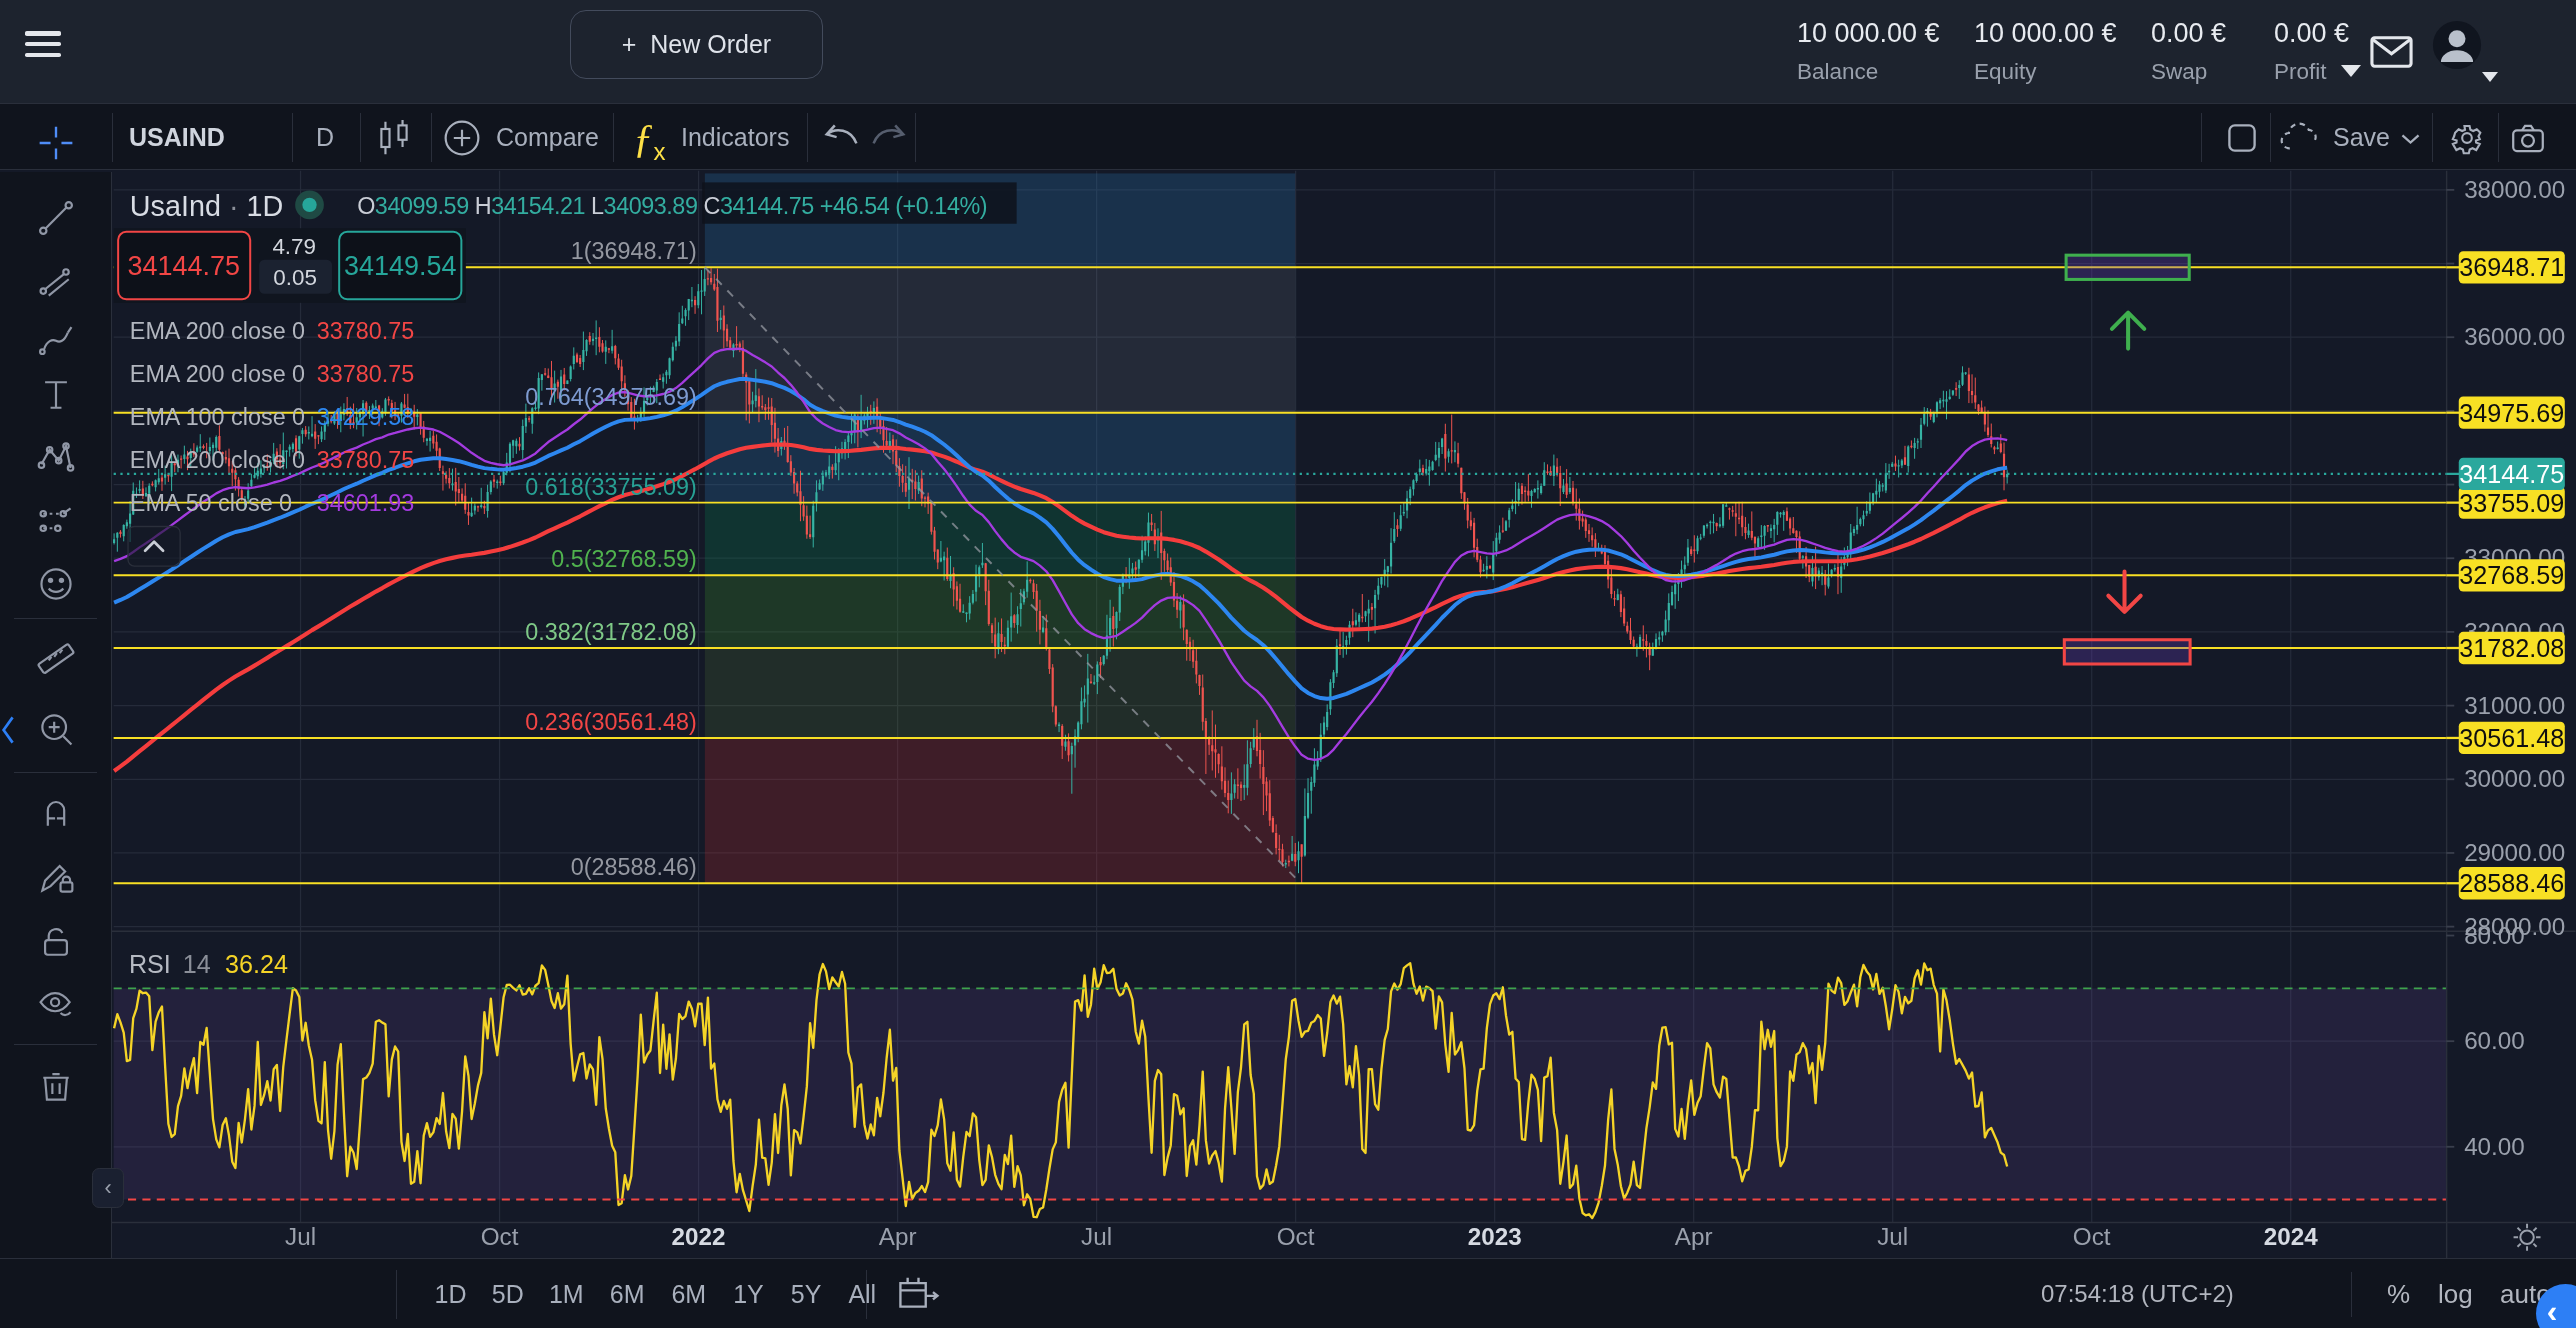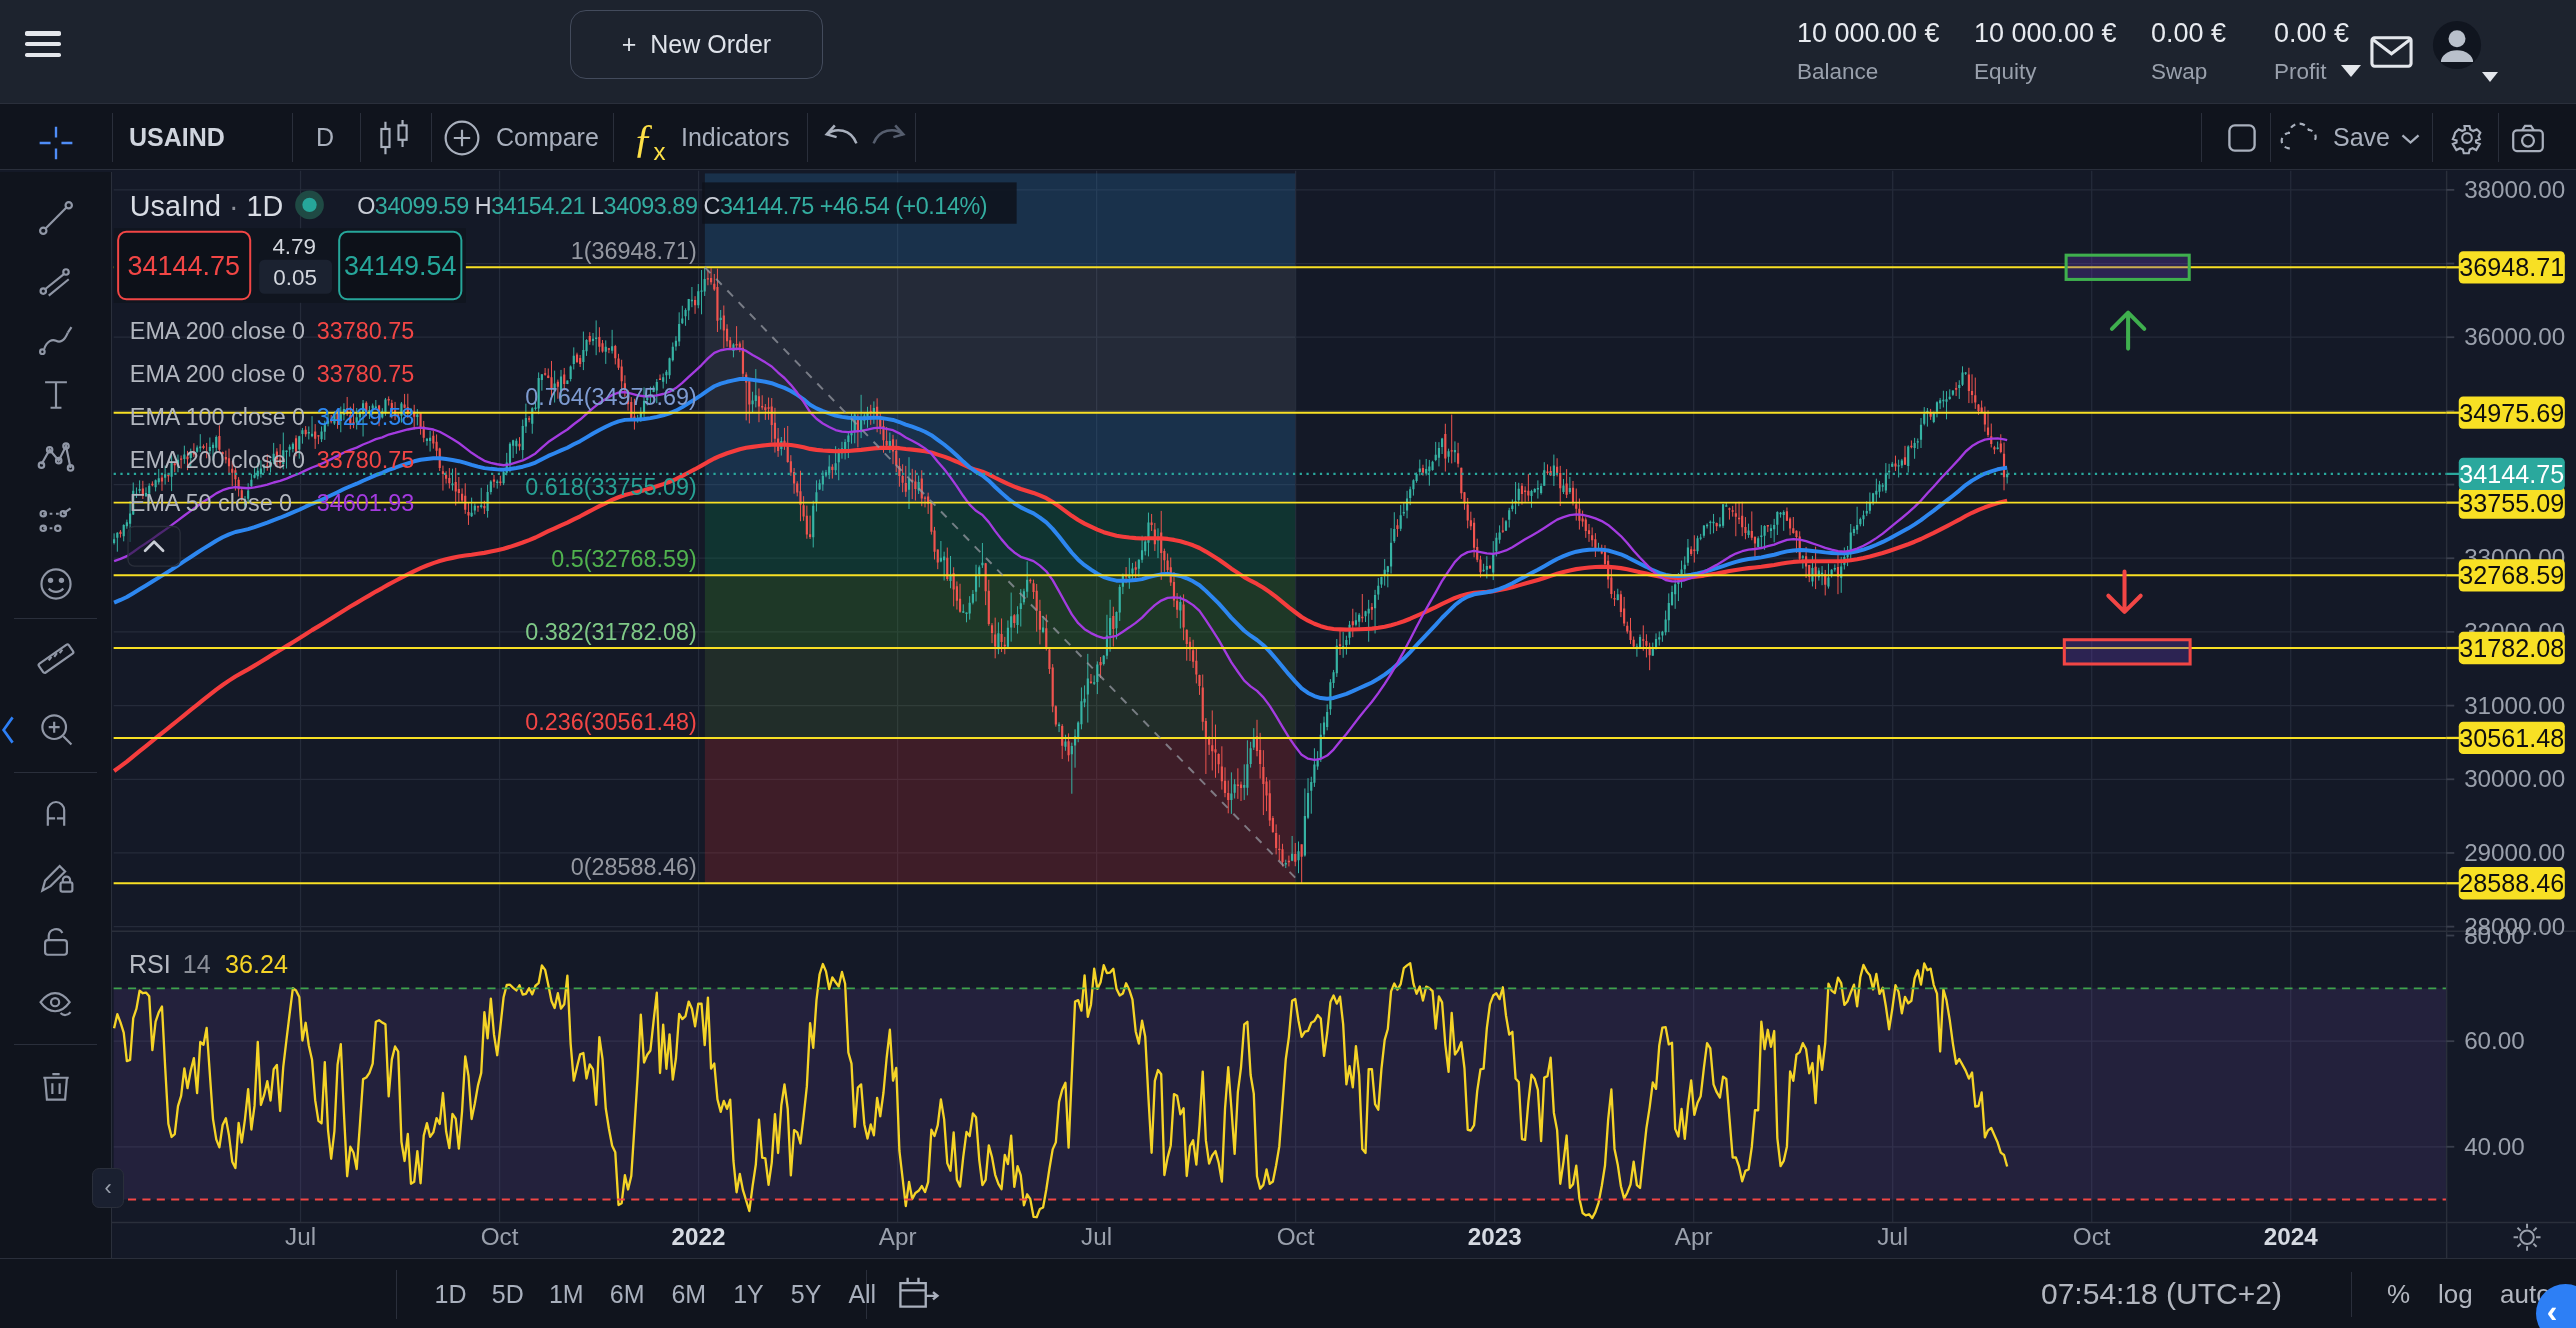--- a/index.html
+++ b/index.html
@@ -349,21 +349,21 @@
 <div id="bottombar">
 <div class="tdiv" style="left:396px;top:10.8px"></div>
 <div class="tdiv" style="left:866px;top:10.8px"></div>
 <div style="position:absolute;left:422px;top:0;height:70px;line-height:70px;font-size:25px;color:#a9b0bd;letter-spacing:0">
 <span style="padding:0 12.6px">1D</span><span style="padding:0 12.6px">5D</span><span style="padding:0 12.6px">1M</span><span style="padding:0 13.5px">6M</span><span style="padding:0 13.5px">6M</span><span style="padding:0 13.5px">1Y</span><span style="padding:0 13.5px">5Y</span><span style="padding:0 13.5px">All</span>
 </div>
 <svg width="47" height="40" style="position:absolute;left:895px;top:15.3px" viewBox="0 0 52 44" stroke="#a9b0bd" stroke-width="2.6" fill="none">
       <path d="M6 10h28v26H6zM6 18h28M14 10V4M26 10V4"></path>
       <path d="M34 24h12M42 20l5 4-5 4"></path>
     </svg>
-<div style="position:absolute;left:2041px;top:0;height:70px;line-height:70px;font-size:30px;color:#b2b6bf">07:54:18 (UTC+2)</div>
+<div style="position:absolute;left:2041px;top:0;height:70px;line-height:70px;font-size:24px;color:#b2b6bf">07:54:18 (UTC+2)</div>
 <div style="position:absolute;left:2351px;top:12.6px;height:45px;width:0.9px;background:#2a2f3b"></div>
 <div style="position:absolute;left:2387px;top:0;height:70px;line-height:70px;font-size:26px;color:#b2b6bf">%</div>
 <div style="position:absolute;left:2438px;top:0;height:70px;line-height:70px;font-size:26px;color:#b2b6bf">log</div>
 <div style="position:absolute;left:2500px;top:0;height:70px;line-height:70px;font-size:26px;color:#b2b6bf">auto</div>
 <div style="position:absolute;left:2536px;top:25px;width:59px;height:59px;background:#2d7ff5;border-radius:50%">
 <div style="position:absolute;left:10.8px;top:9px;color:#fff;font-size:32px;font-weight:bold">‹</div>
     </div>
 </div>
 <svg width="18" height="36" style="position:absolute;left:0;top:712px" viewBox="0 0 20 40">
     <path d="M14 6L4 20l10 14" stroke="#2d7ff5" stroke-width="3" fill="none"></path>

